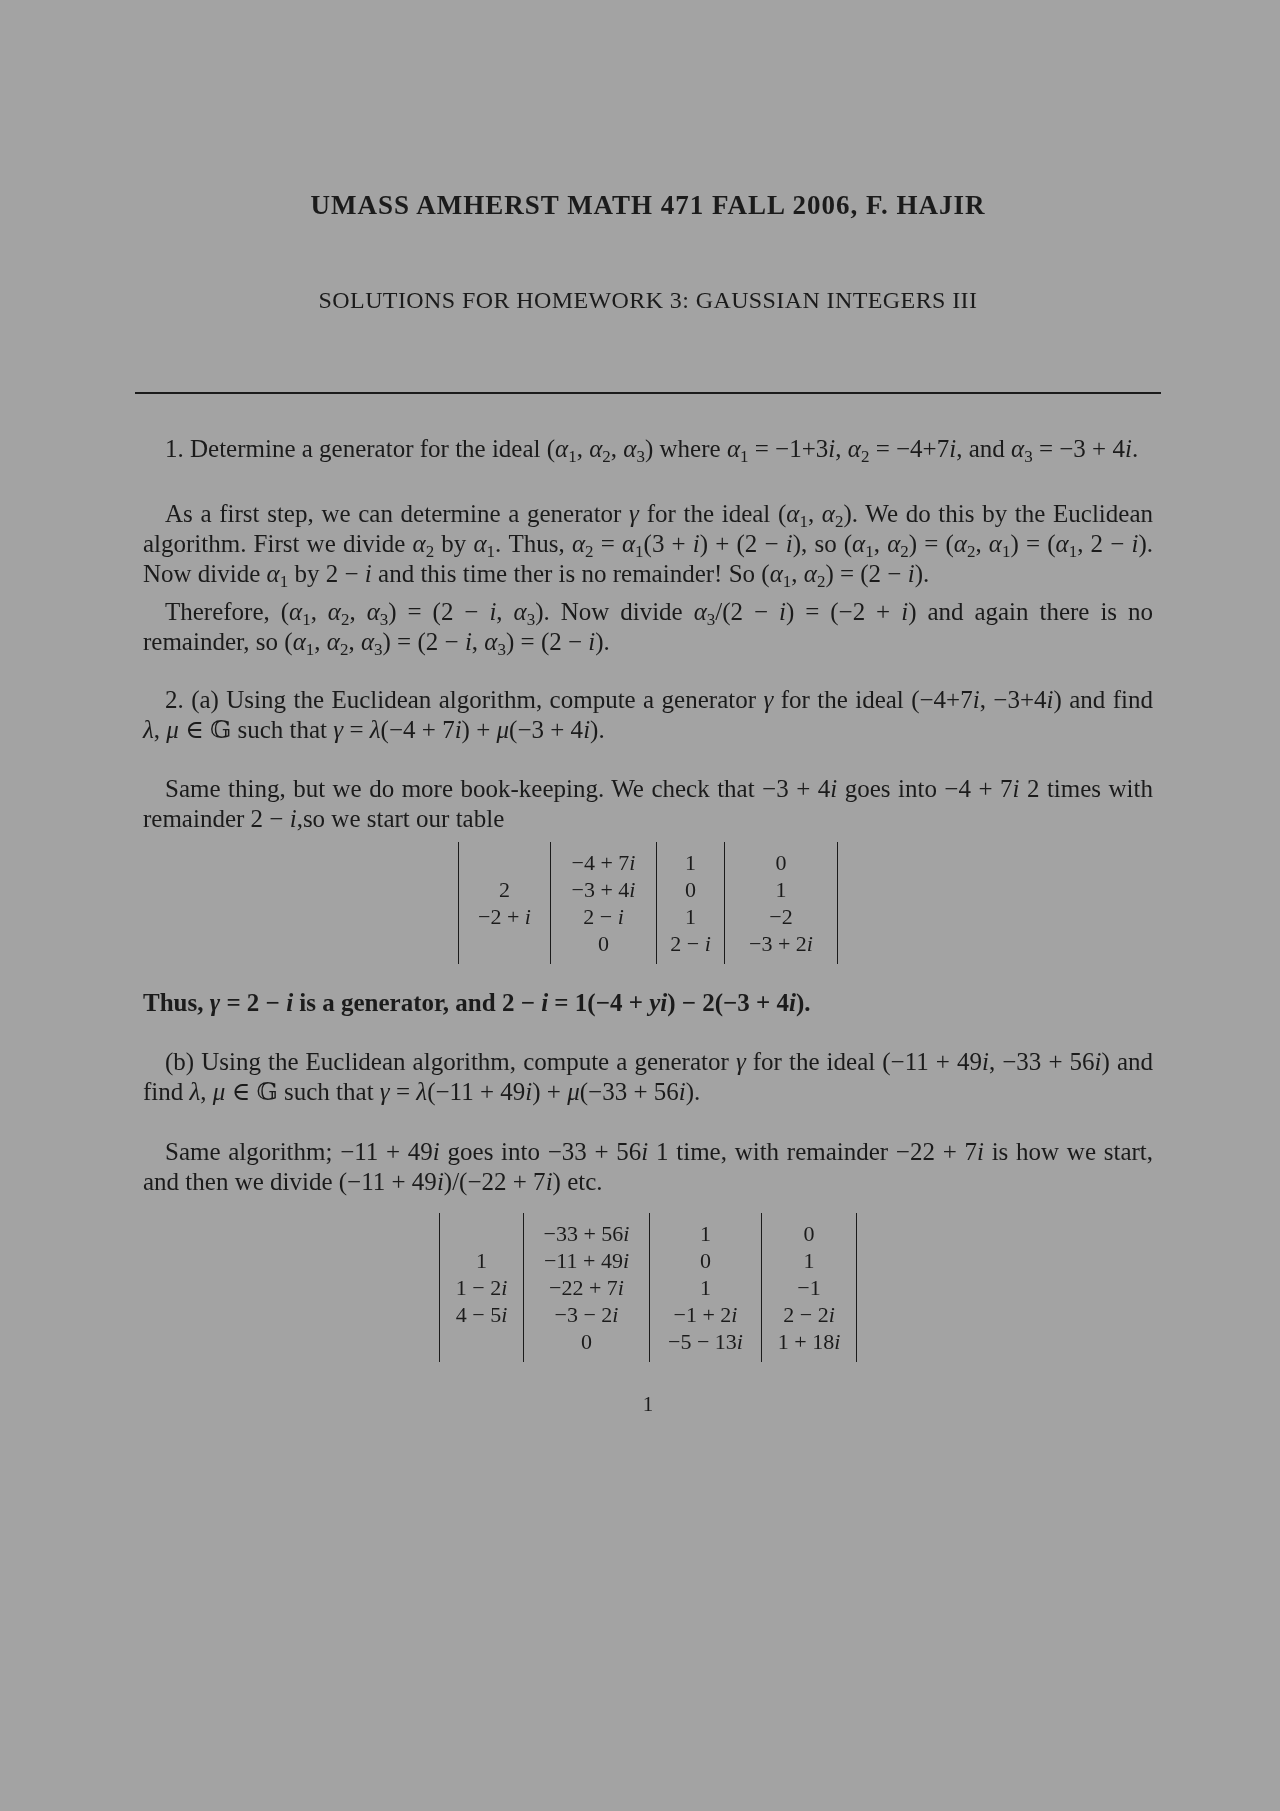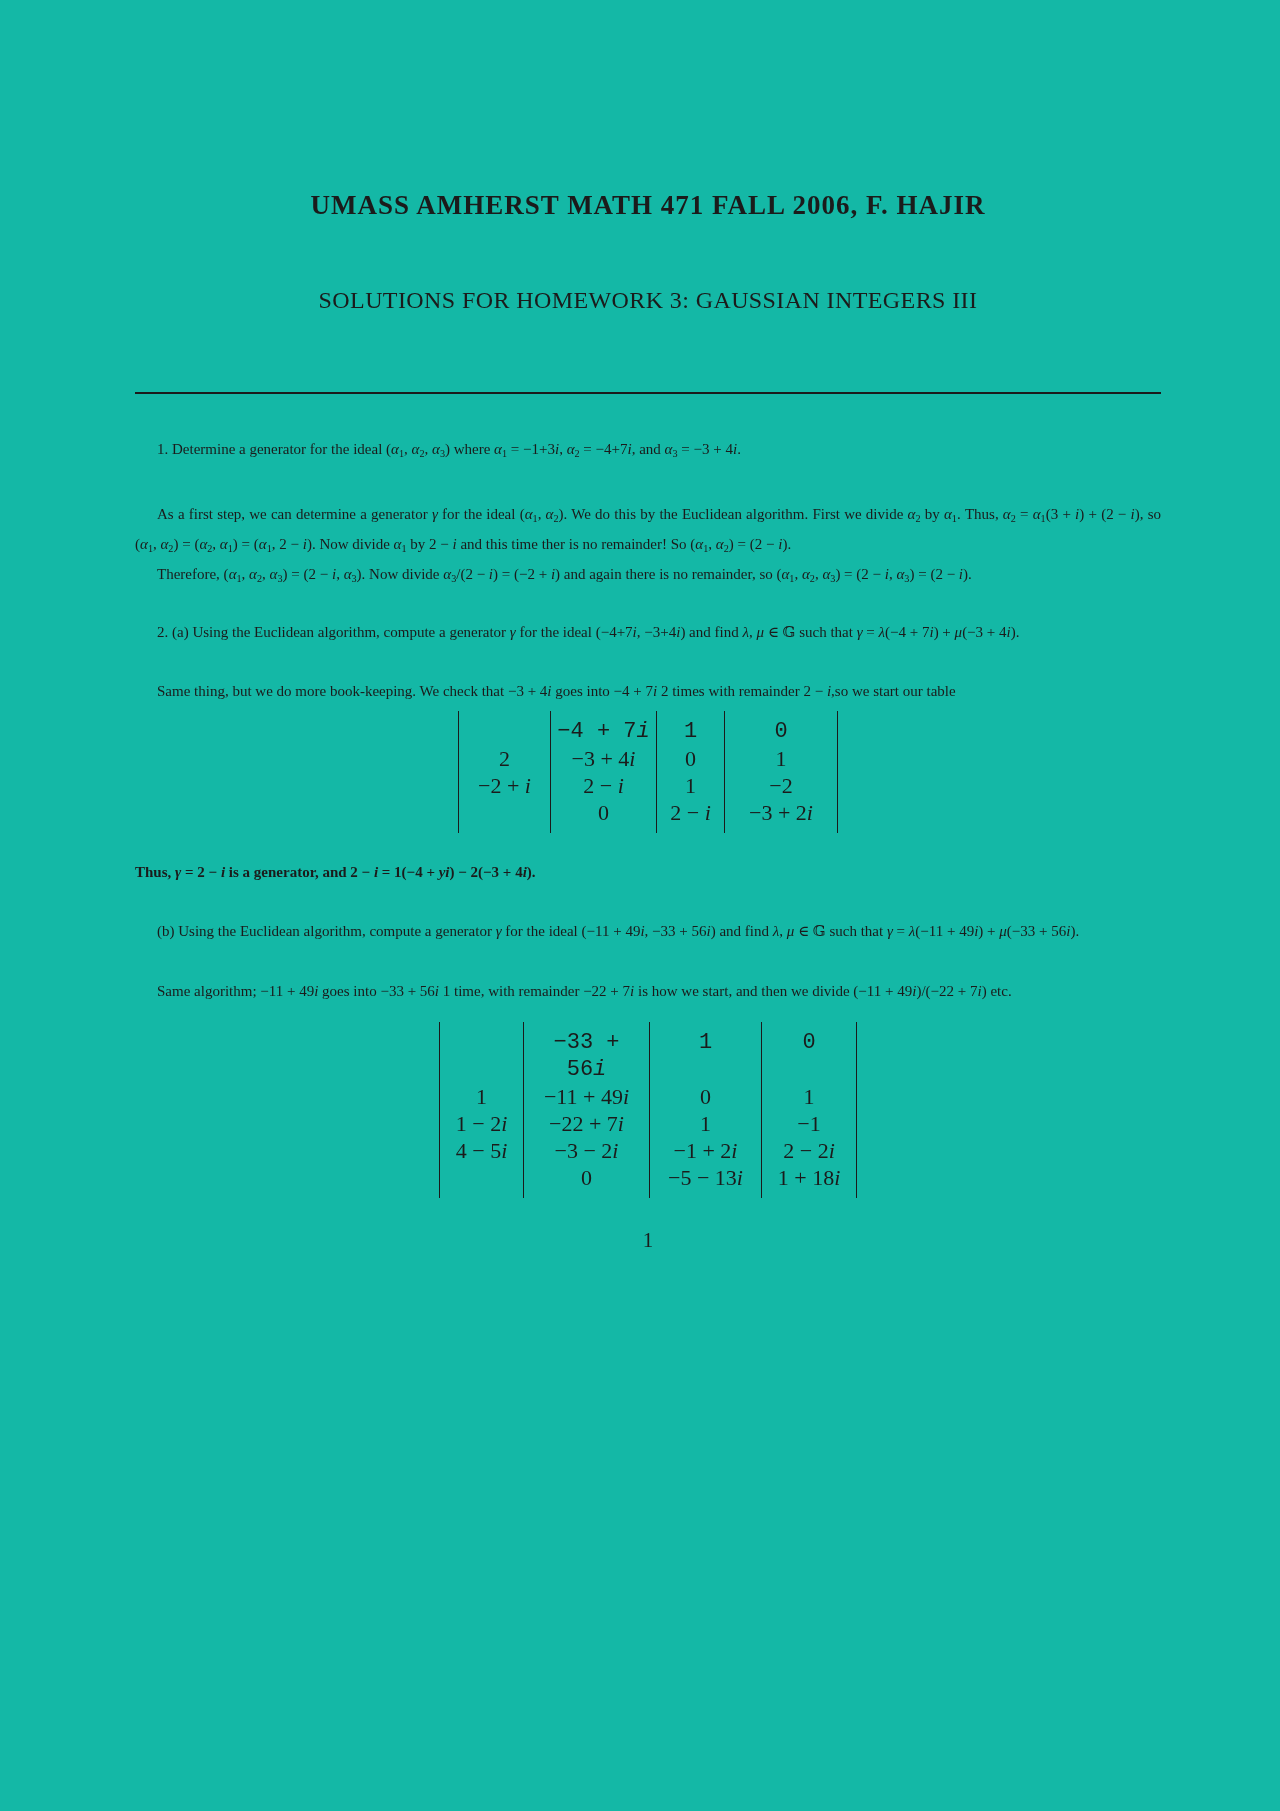--- a/index.html
+++ b/index.html
@@ -1,19 +1,19 @@
 <!DOCTYPE html>
 <html><head>
 <meta charset="utf-8">
 <style>
   html,body{margin:0;padding:0;background:#ffffff;}
   .page{
     position:relative;
     width:1280px;height:1811px;
-    background:#14b8a6;
+    background:#a3a3a3;
     color:#1b1b1b;
     font-family:"Liberation Serif","DejaVu Serif","DejaVu Sans",serif;
     overflow:hidden;
   }
   .doc{position:absolute;left:135px;top:0;width:1026px;}
   .title{
     margin:192px 0 0 0;
     text-align:center;
     font-size:27px;font-weight:bold;
     letter-spacing:1px;
@@ -26,25 +26,25 @@
     letter-spacing:0.4px;
     line-height:1;
   }
   .rule{
     margin-top:80px;
     height:0;
     border:none;
     border-top:2px solid #1b1b1b;
   }
   .para{
-    font-size:15px;
+    font-size:25px;
     line-height:30px;
     text-align:justify;
     text-indent:22px;
-    margin:0;
+    margin:8px;
   }
   .noindent{text-indent:0;font-weight:bold;}
   .mt-p1{margin-top:40px;}
   .mt-p2{margin-top:35px;}
   .mt-p3{margin-top:0;}
   .mt-p4{margin-top:28px;}
   .mt-p5{margin-top:29px;}
   .mt-p6{margin-top:24px;}
   .mt-p7{margin-top:29px;}
   .mt-p8{margin-top:30px;}
@@ -62,21 +62,21 @@
     line-height:27px;
   }
   .etable.t1{grid-template-columns:92px 106px 68px 114px;}
   .etable.t2{grid-template-columns:84px 126px 112px 96px;}
   .cell{
     text-align:center;
     border-left:1.5px solid #1b1b1b;
     padding:0 4px;
   }
   .cell.c4{border-right:1.5px solid #1b1b1b;}
-  .cell.rfirst{padding-top:7px;font-family:Liberation Mono, monospace;}
+  .cell.rfirst{padding-top:7px;}
   .cell.rlast{padding-bottom:7px;}
   .footer{
     margin-top:32px;
     text-align:center;
     font-size:21px;
     line-height:1;
   }
 </style>
 </head>
 <body>

